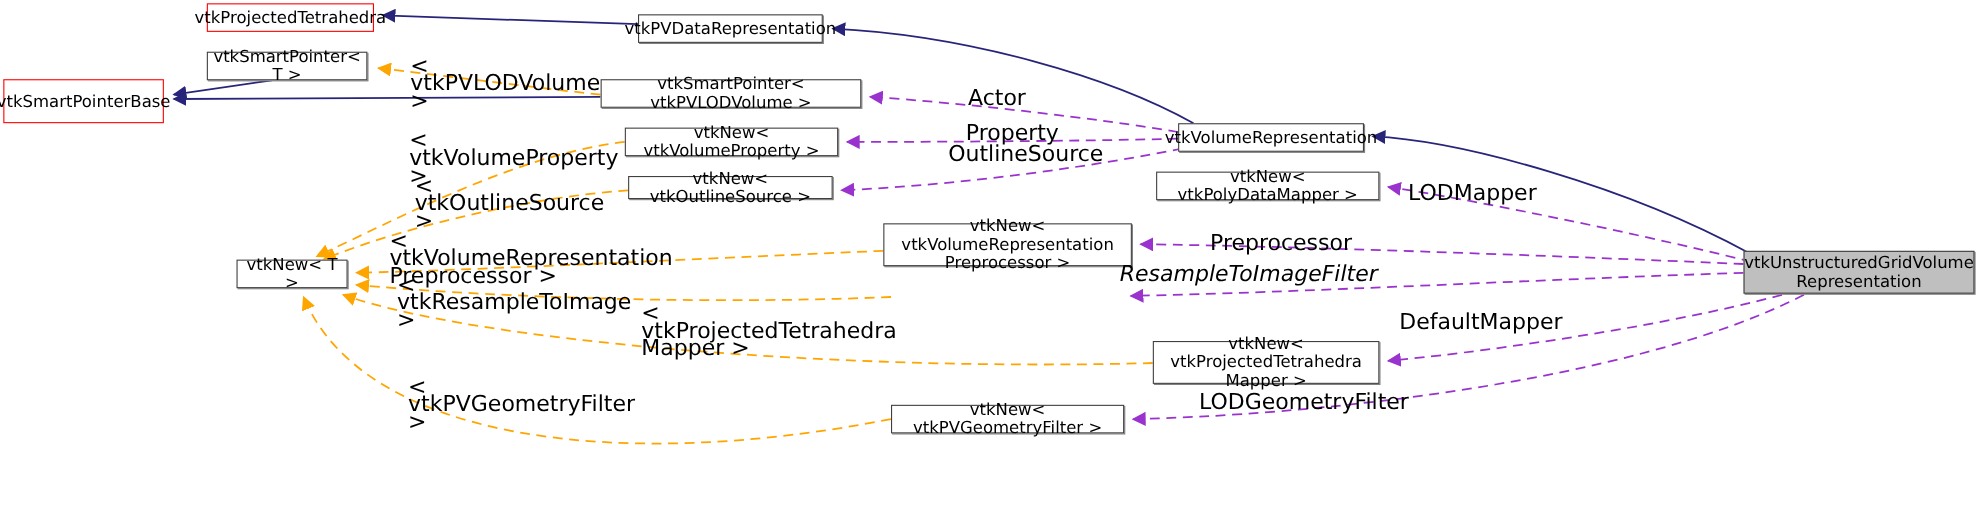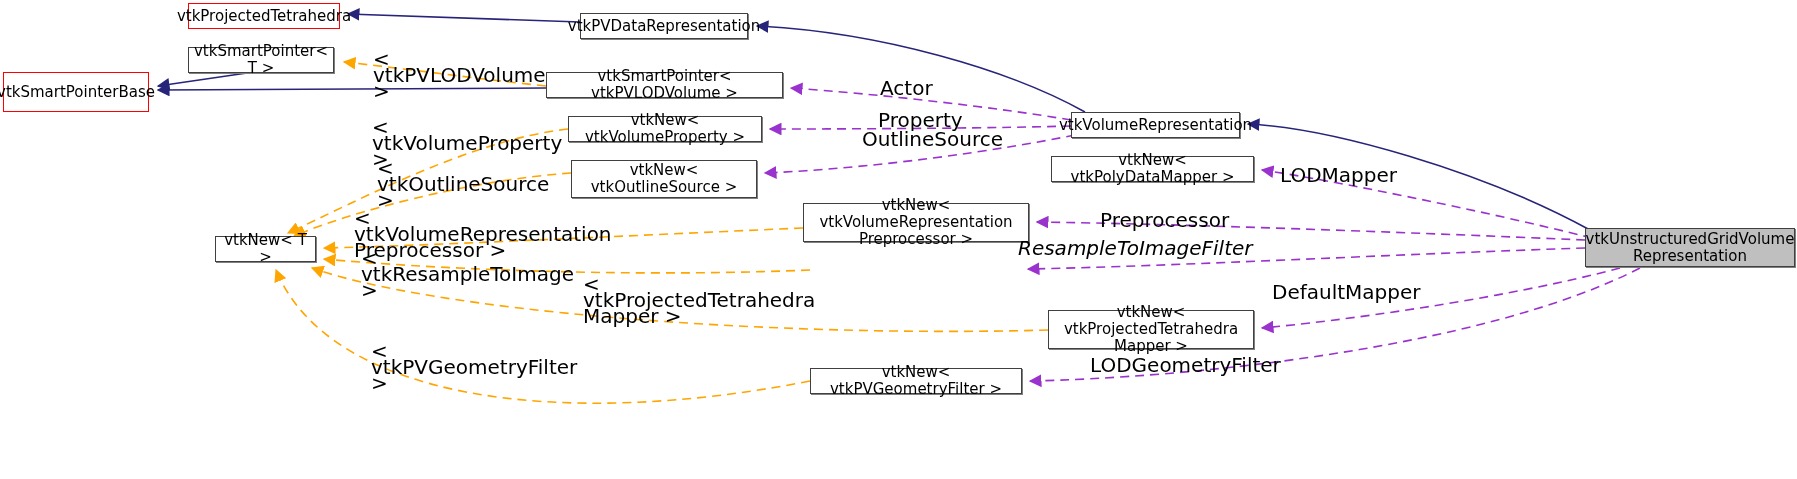--- a/index.html
+++ b/index.html
@@ -101,21 +101,21 @@
     </g>
   </svg>
 
   <div class="node red" style="left:188px;top:3px;width:152px;height:26px;">vtkProjectedTetrahedra</div>
   <div class="node darkborder" style="left:580px;top:13px;width:168px;height:26px;">vtkPVDataRepresentation</div>
   <div class="node darkborder" style="left:188px;top:47px;width:146px;height:26px;">vtkSmartPointer&lt; T &gt;</div>
   <div class="node red" style="left:3px;top:72px;width:146px;height:40px;">vtkSmartPointerBase</div>
   <div class="node darkborder" style="left:546px;top:72px;width:237px;height:26px;">vtkSmartPointer&lt; vtkPVLODVolume &gt;</div>
   <div class="node darkborder" style="left:568px;top:116px;width:194px;height:26px;">vtkNew&lt; vtkVolumeProperty &gt;</div>
   <div class="node darkborder" style="left:1071px;top:112px;width:169px;height:26px;">vtkVolumeRepresentation</div>
-  <div class="node darkborder" style="left:571px;top:160px;width:186px;height:38px;">vtkNew&lt; vtkOutlineSource &gt;</div>
+  <div class="node darkborder" style="left:571px;top:160px;width:186px;height:21px;">vtkNew&lt; vtkOutlineSource &gt;</div>
   <div class="node darkborder" style="left:1051px;top:156px;width:203px;height:26px;">vtkNew&lt; vtkPolyDataMapper &gt;</div>
   <div class="node darkborder" style="left:803px;top:203px;width:226px;height:39px;">vtkNew&lt; vtkVolumeRepresentation
 Preprocessor &gt;</div>
   <div class="node darkborder" style="left:215px;top:236px;width:101px;height:26px;">vtkNew&lt; T &gt;</div>
   <div class="node grey" style="left:1585px;top:228px;width:210px;height:39px;">vtkUnstructuredGridVolume
 Representation</div>
   <div class="node darkborder" style="left:1048px;top:310px;width:206px;height:39px;">vtkNew&lt; vtkProjectedTetrahedra
 Mapper &gt;</div>
   <div class="node darkborder" style="left:810px;top:368px;width:212px;height:26px;">vtkNew&lt; vtkPVGeometryFilter &gt;</div>
 

